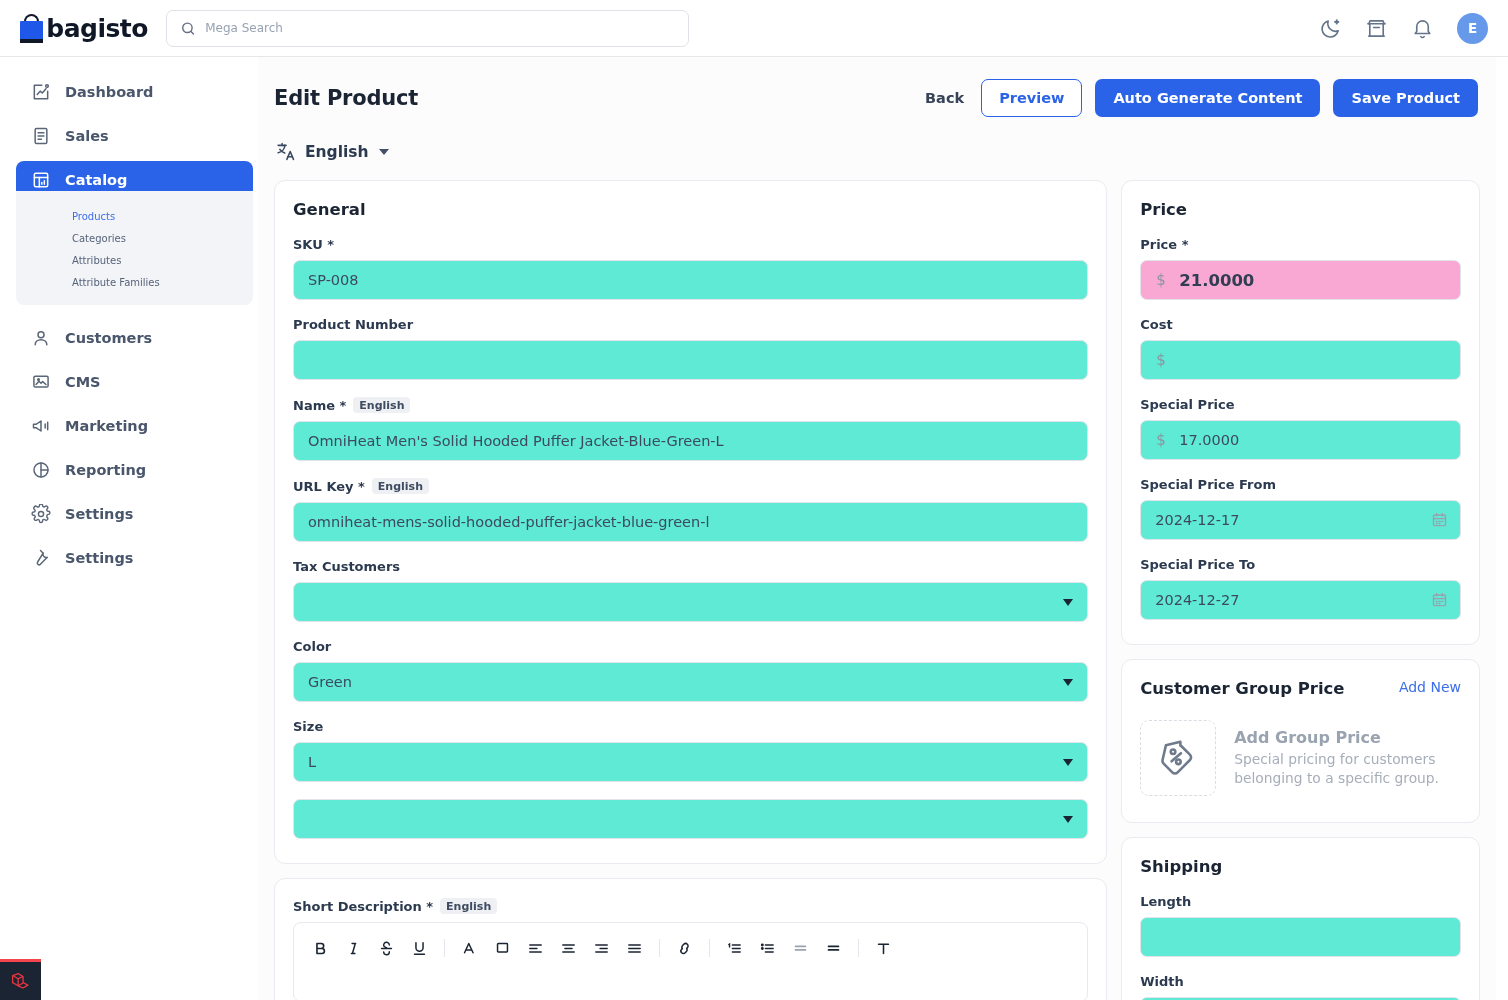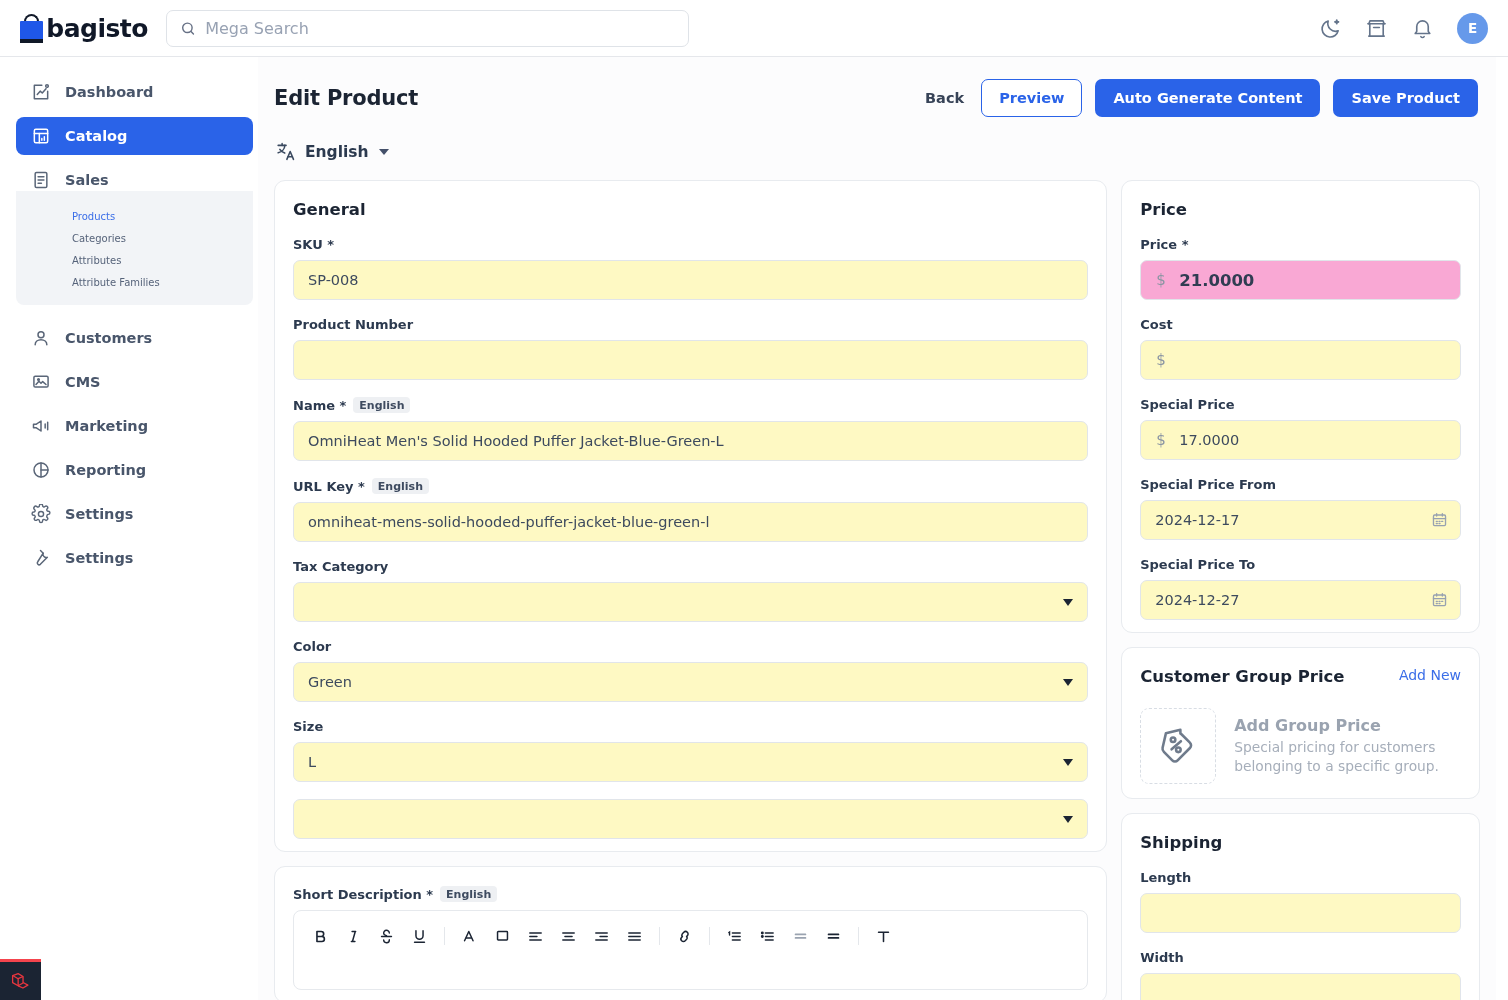--- a/index.html
+++ b/index.html
@@ -38,21 +38,21 @@
 
   .megasearch {
     margin-left: 18px;
     width: 523px; height: 37px;
     border: 1px solid #dfe3e8; border-radius: 7px;
     background: #fff;
     display: flex; align-items: center; gap: 9px; padding: 0 13px;
   }
   .megasearch input {
     border: none; outline: none; background: transparent;
-    font-family: inherit; font-size: 16px; color: #344054; width: 100%;
+    font-family: inherit; font-size: 12px; color: #344054; width: 100%;
   }
   .megasearch input::placeholder { color: #98a2b3; }
 
   .topbar-right {
     margin-left: auto; display: flex; align-items: center; gap: 23px; padding-right: 20px;
   }
   .ticon { width: 23px; height: 23px; color: #64748b; display: block; cursor: pointer; }
   .avatar {
     width: 31px; height: 31px; border-radius: 50%;
     background: #6699ea; color: #fff;
@@ -118,40 +118,40 @@
   .caret { width: 0; height: 0; border-left: 5px solid transparent; border-right: 5px solid transparent; border-top: 6px solid #44506a; margin-left: 2px; }
 
   .content-grid {
     display: flex; gap: 14px; padding: 18px 16px 0 16px; align-items: flex-start;
   }
   .col-left { width: 836px; display: flex; flex-direction: column; gap: 14px; }
   .col-right { width: 360px; display: flex; flex-direction: column; gap: 14px; }
 
   .card {
     background: #fff; border: 1px solid #e8ebef; border-radius: 11px;
-    padding: 19px 18px 12px 18px;
+    padding: 19px 18px 24px 18px;
   }
   .card-title { font-size: 16.5px; font-weight: 700; color: #1b2433; margin-bottom: 18px; }
   .card-title-row { display: flex; align-items: flex-start; margin-bottom: 18px; }
   .card-title-row .card-title { margin-bottom: 0; }
   .link-action { margin-left: auto; font-size: 14px; color: #3b6ee8; cursor: pointer; }
 
   .field { margin-bottom: 17px; }
   .field:last-child { margin-bottom: 0; }
   .flabel {
     display: flex; align-items: center; gap: 7px;
     font-size: 13px; font-weight: 700; color: #2c3a4f; margin-bottom: 8px;
   }
   .badge-lang {
     background: #eef0f3; color: #3e4b60; border-radius: 4px;
     font-size: 11px; font-weight: 700; padding: 2.5px 6px; line-height: 1;
   }
   .inp {
     width: 100%; height: 40px;
-    border: 1px solid #e1e5ea; border-radius: 7px; background: #fef9c3;
+    border: 1px solid #e1e5ea; border-radius: 7px; background: #5eead4;
     font-family: inherit; font-size: 14.5px; color: #3d4a5e;
     padding: 0 14px; outline: none;
   }
   .inp::placeholder { color: #a9b1bd; }
 
   .sel-wrap { position: relative; }
   .sel-wrap .inp { padding-right: 36px; display: flex; align-items: center; }
   .sel-caret {
     position: absolute; right: 15px; top: 50%; margin-top: -3px;
     width: 0; height: 0;
@@ -247,36 +247,36 @@
 
   <div class="nav-item">
     <svg class="nico" viewBox="0 0 24 24" fill="none" stroke="currentColor" stroke-width="1.8" stroke-linecap="round" stroke-linejoin="round">
       <path d="M20 11v9H4V4h9"></path>
         <path d="M7.5 15l3.5-4 2.5 2.2L18 8"></path>
         <circle cx="19.2" cy="4.8" r="1.6"></circle>
     </svg>
     <span>Dashboard</span>
   </div>
 
+  <div class="nav-item spacer">
+    <svg class="nico" viewBox="0 0 24 24" fill="none" stroke="currentColor" stroke-width="1.8" stroke-linecap="round" stroke-linejoin="round">
+      <rect x="5" y="3" width="14" height="18" rx="1.6"></rect>
+      <path d="M8.5 8h7M8.5 12h7M8.5 16h4"></path>
+    </svg>
+    <span>Sales</span>
+  </div>
+
   <div class="nav-item active spacer">
     <svg class="nico" viewBox="0 0 24 24" fill="none" stroke="currentColor" stroke-width="1.8" stroke-linecap="round" stroke-linejoin="round">
       <rect x="4" y="4" width="16" height="16" rx="1.8"></rect>
       <path d="M4 9h16"></path>
         <path d="M10 9v11"></path>
         <path d="M13 17v-2M16 17v-4"></path>
     </svg>
     <span>Catalog</span>
-  </div>
-
-  <div class="nav-item spacer">
-    <svg class="nico" viewBox="0 0 24 24" fill="none" stroke="currentColor" stroke-width="1.8" stroke-linecap="round" stroke-linejoin="round">
-      <rect x="5" y="3" width="14" height="18" rx="1.6"></rect>
-      <path d="M8.5 8h7M8.5 12h7M8.5 16h4"></path>
-    </svg>
-    <span>Sales</span>
   </div>
 
   <div class="submenu">
     <div class="subitem active">Products</div>
     <div class="subitem">Categories</div>
     <div class="subitem">Attributes</div>
     <div class="subitem">Attribute Families</div>
   </div>
 
   <div class="nav-item" style="margin-top:14px">
@@ -382,21 +382,21 @@
 
         <div class="field">
           <div class="flabel">
             <span>URL Key *</span>
             <span class="badge-lang">English</span>
           </div>
           <input class="inp" value="omniheat-mens-solid-hooded-puffer-jacket-blue-green-l" style="">
         </div>
 
         <div class="field">
-          <div class="flabel">Tax Category</div>
+          <div class="flabel">Tax Customers</div>
           <div class="sel-wrap">
             <div class="inp">
                 <span class="sel-val"></span>
               </div>
             <span class="sel-caret"></span>
           </div>
         </div>
 
         <div class="field">
           <div class="flabel">Color</div>

